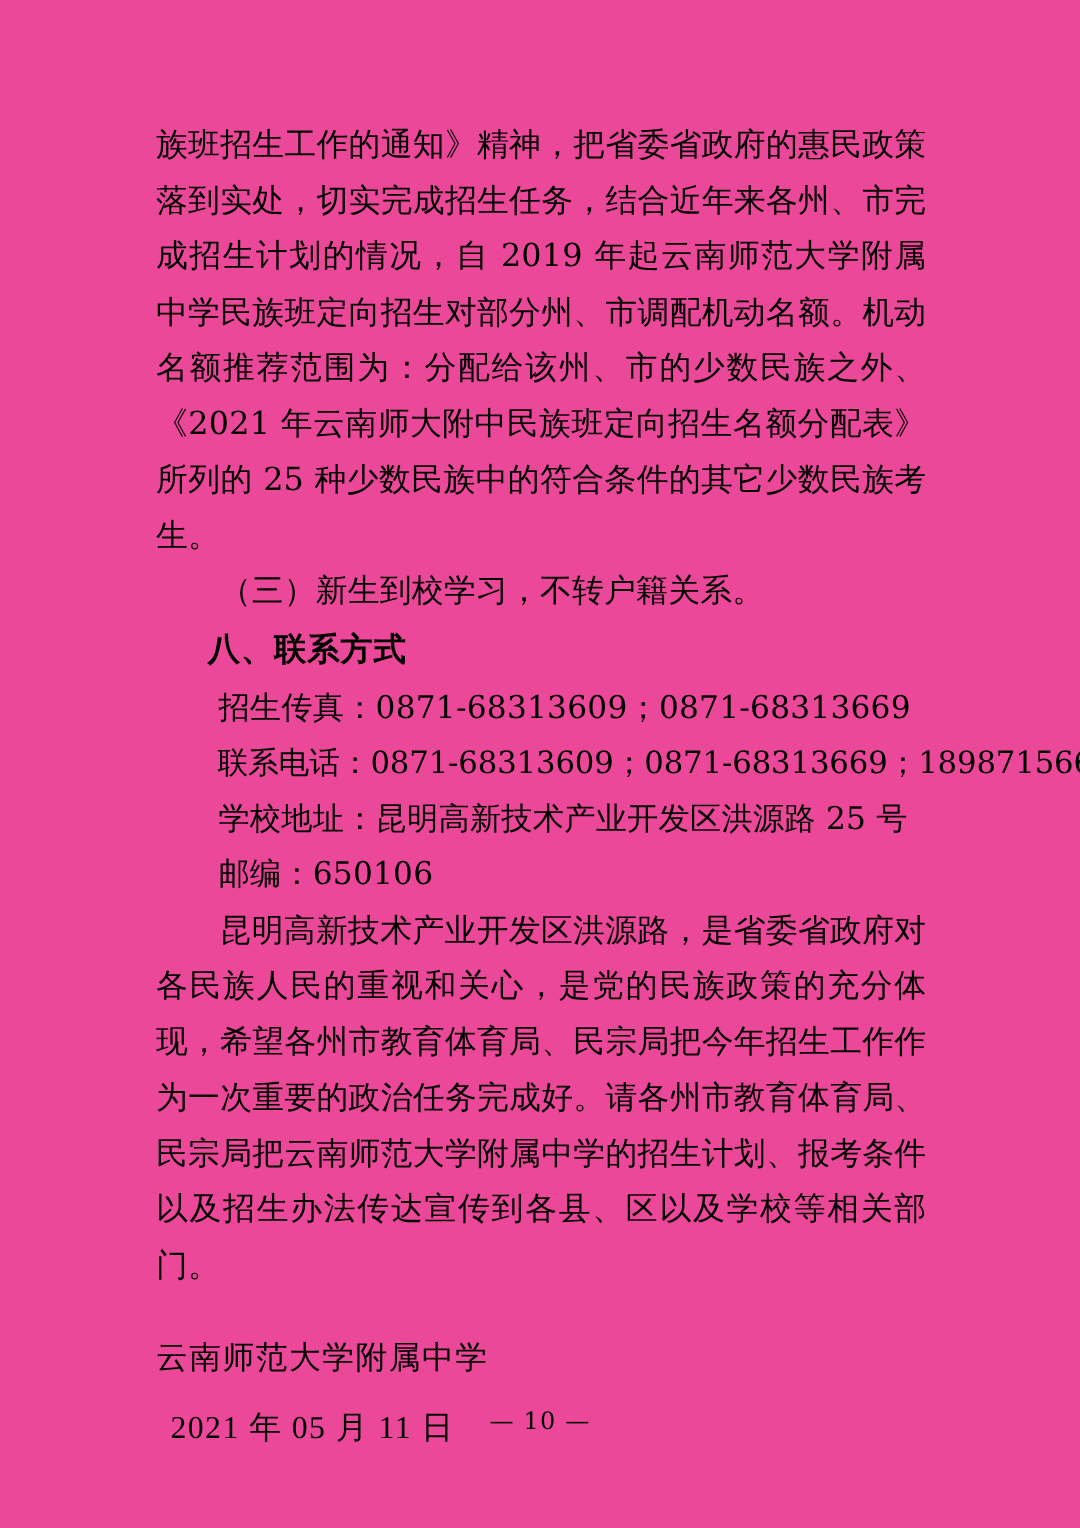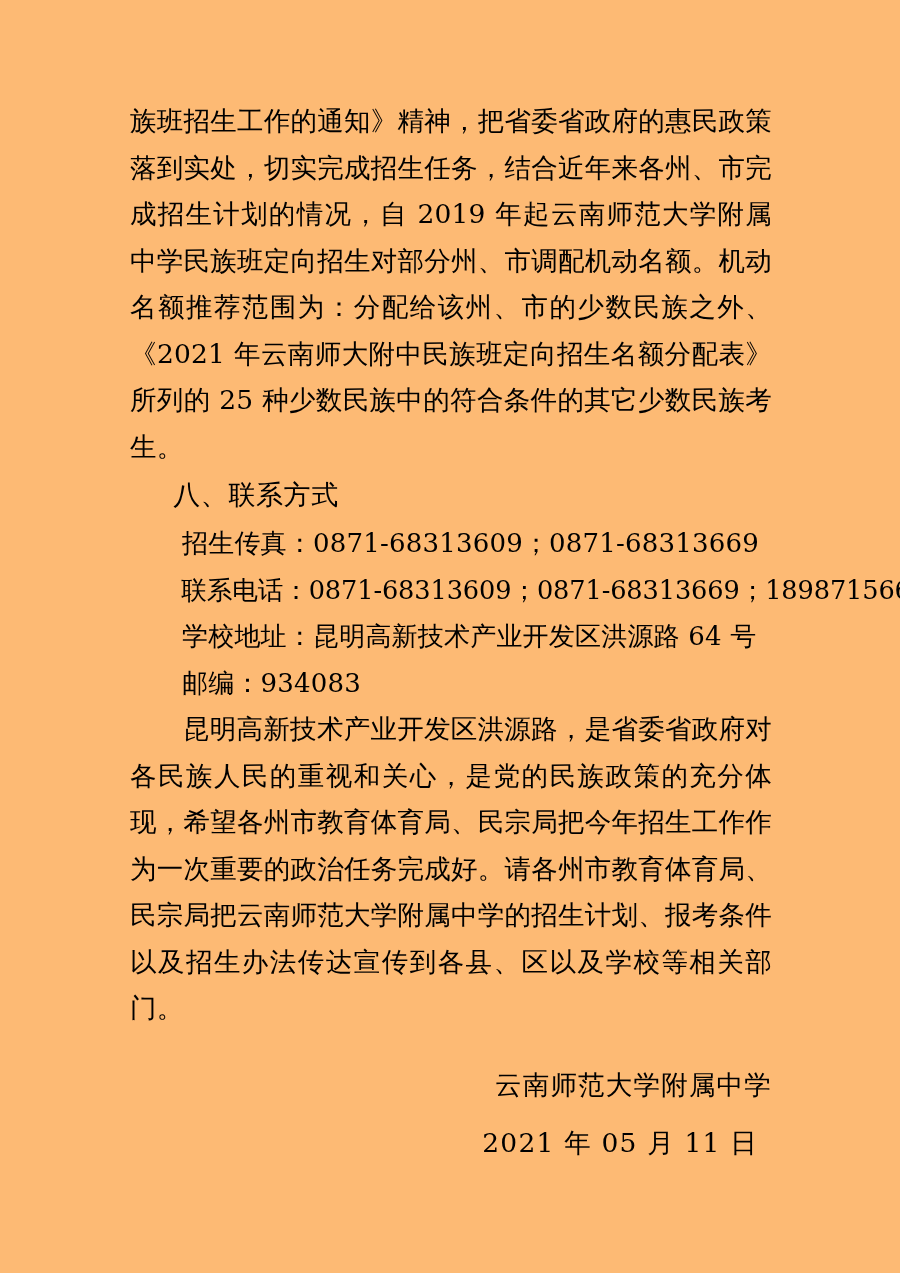--- a/index.html
+++ b/index.html
@@ -15,21 +15,21 @@
     color: #000000;
     overflow: hidden;
   }
 
   .page {
     position: absolute;
     left: 0;
     top: 0;
     width: 900px;
     height: 1273px;
-    background: #fdba74;
+    background: #ec4899;
   }
 
   .content {
     position: absolute;
     left: 130px;
     top: 98px;
     width: 642px;
   }
 
   
@@ -57,21 +57,21 @@
     font-size: 26.5px;
     line-height: 46.5px;
     text-indent: 2em;
     margin: 0;
     letter-spacing: 0.2px;
   }
 
   .section-heading {
     font-size: 27px;
     line-height: 50px;
-    font-weight: normal;
+    font-weight: bold;
     text-indent: 1.6em;
     margin: 0;
     letter-spacing: 0.6px;
   }
 
   .contact-line {
     font-size: 26px;
     line-height: 46.5px;
     text-indent: 2em;
     margin: 0;
@@ -80,21 +80,21 @@
   }
 
   
   .contact-line.tight {
     letter-spacing: -0.1px;
     font-size: 25.6px;
   }
 
   .signature-block {
     margin-top: 30px;
-    text-align: right;
+    font-family: Liberation Serif, serif;
   }
 
   .signature-org {
     font-size: 26.5px;
     line-height: 46px;
     letter-spacing: 1.2px;
     margin: 0;
     padding-right: 0px;
   }
 
@@ -118,37 +118,39 @@
 </style>
 </head>
 <body>
 
 <div class="page">
 
   <div class="content">
 
     <p class="para para-flush">族班招生工作的通知》精神，把省委省政府的惠民政策落到实处，切实完成招生任务，结合近年来各州、市完成招生计划的情况，自 2019 年起云南师范大学附属中学民族班定向招生对部分州、市调配机动名额。机动名额推荐范围为：分配给该州、市的少数民族之外、《2021 年云南师大附中民族班定向招生名额分配表》所列的 25 种少数民族中的符合条件的其它少数民族考生。</p>
 
+    <p class="sub-item">（三）新生到校学习，不转户籍关系。</p>
 
     <h2 class="section-heading">八、联系方式</h2>
 
     <div class="contact-block">
       <p class="contact-line">招生传真：0871-68313609；0871-68313669</p>
 
       <p class="contact-line tight">联系电话：0871-68313609；0871-68313669；18987156609</p>
 
-      <p class="contact-line">学校地址：昆明高新技术产业开发区洪源路 64 号</p>
+      <p class="contact-line">学校地址：昆明高新技术产业开发区洪源路 25 号</p>
 
-      <p class="contact-line">邮编：934083</p>
+      <p class="contact-line">邮编：650106</p>
 
     </div>
 
     <p class="para para-indent">昆明高新技术产业开发区洪源路，是省委省政府对各民族人民的重视和关心，是党的民族政策的充分体现，希望各州市教育体育局、民宗局把今年招生工作作为一次重要的政治任务完成好。请各州市教育体育局、民宗局把云南师范大学附属中学的招生计划、报考条件以及招生办法传达宣传到各县、区以及学校等相关部门。</p>
 
     <div class="signature-block">
       <p class="signature-org">云南师范大学附属中学</p>
       <p class="signature-date">2021 年 05 月 11 日</p>
     </div>
 
   </div>
 
+  <div class="page-footer">— 10 —</div>
 
 </div>
 
 </body></html>

